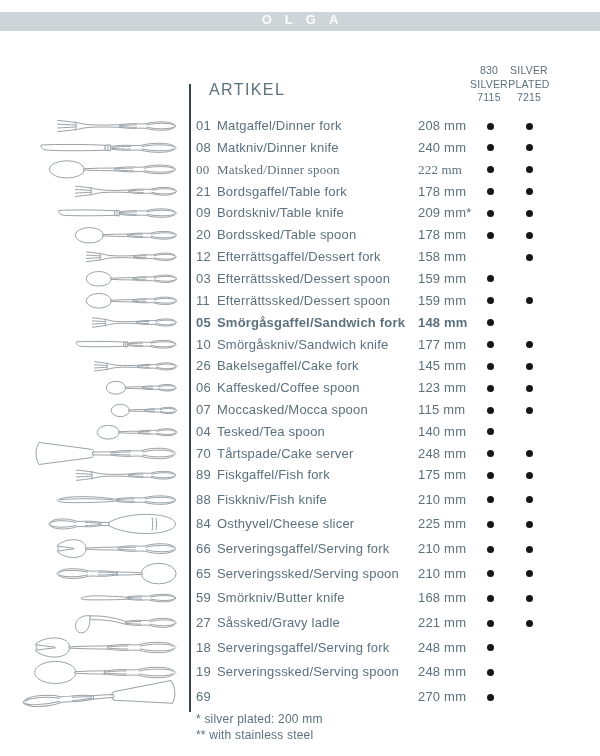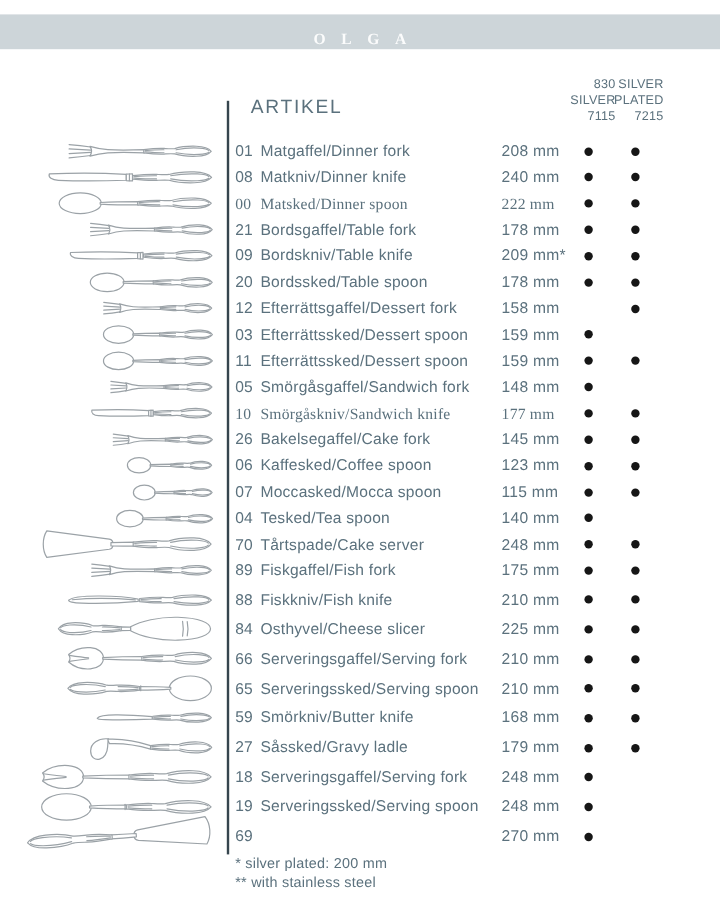--- a/index.html
+++ b/index.html
@@ -1,38 +1,38 @@
 <!DOCTYPE html>
 <html style="--banner-bg: #cdd5d9; --text: #5b717d; --dot: #161616; --rule: #36454e; --stroke: #9ba2a7;"><head>
 <meta charset="utf-8">
 <style>
   html,body{margin:0;padding:0;background:#fff;}
   .page{
     position:relative;width:600px;height:756px;background:#fff;overflow:hidden;
     font-family:"Liberation Sans",sans-serif;
   }
   .banner{
-    position:absolute;top:12px;left:0;width:600px;height:29px;
+    position:absolute;top:12px;left:0;width:600px;height:19px;
     background:var(--banner-bg,#cdd5d9);
-    display:flex;align-items:flex-end;justify-content:center;font-family:Liberation Serif, serif;
+    display:flex;align-items:flex-start;justify-content:center;
   }
   .banner span{
     color:rgba(255,255,255,.92);font-size:13px;font-weight:bold;
     letter-spacing:13px;padding-left:13px;white-space:nowrap;
   }
   .artikel{
     position:absolute;left:209px;top:81px;font-size:16px;letter-spacing:1.4px;
     color:var(--text,#5b717d);
   }
   .vrule{
     position:absolute;left:189px;top:84px;width:1.5px;height:628px;
     background:var(--rule,#36454e);
   }
   .mat{
-    position:absolute;top:64px;width:48px;text-align:right;
+    position:absolute;top:64px;width:48px;text-align:center;
     font-size:10.5px;line-height:13.5px;letter-spacing:.2px;
     color:var(--text,#5b717d);
   }
   .mat1{left:465px}
   .mat2{left:505px}
   .mat span{display:block}
   .row{position:absolute;left:190px;width:400px;height:22px;}
   .row .c{
     position:absolute;top:0;line-height:22px;font-size:13px;letter-spacing:.2px;
     color:var(--text,#5b717d);white-space:nowrap;
@@ -433,30 +433,30 @@
       <span class="c code">11</span>
       <span class="c name">Efterrättssked/Dessert spoon</span>
       <span class="c size">159 mm</span>
       <span class="dotcell d1">
           <i class="dot"></i>
         </span>
       <span class="dotcell d2">
           <i class="dot"></i>
         </span>
     </div>
-      <div class="row" style="top: 311.65px;">
+      <div class="row" style="top: 311.65px; font-weight: bold;">
       <span class="c code">05</span>
       <span class="c name">Smörgåsgaffel/Sandwich fork</span>
       <span class="c size">148 mm</span>
       <span class="dotcell d1">
           <i class="dot"></i>
         </span>
       <span class="dotcell d2"></span>
     </div>
-      <div class="row" style="top: 333.5px; font-family: Liberation Serif, serif;">
+      <div class="row" style="top: 333.5px;">
       <span class="c code">10</span>
       <span class="c name">Smörgåskniv/Sandwich knife</span>
       <span class="c size">177 mm</span>
       <span class="dotcell d1">
           <i class="dot"></i>
         </span>
       <span class="dotcell d2">
           <i class="dot"></i>
         </span>
     </div>
@@ -575,21 +575,21 @@
       <span class="dotcell d1">
           <i class="dot"></i>
         </span>
       <span class="dotcell d2">
           <i class="dot"></i>
         </span>
     </div>
       <div class="row" style="top: 612.02px;">
       <span class="c code">27</span>
       <span class="c name">Såssked/Gravy ladle</span>
-      <span class="c size">179 mm</span>
+      <span class="c size">221 mm</span>
       <span class="dotcell d1">
           <i class="dot"></i>
         </span>
       <span class="dotcell d2">
           <i class="dot"></i>
         </span>
     </div>
       <div class="row" style="top: 636.69px;">
       <span class="c code">18</span>
       <span class="c name">Serveringsgaffel/Serving fork</span>

